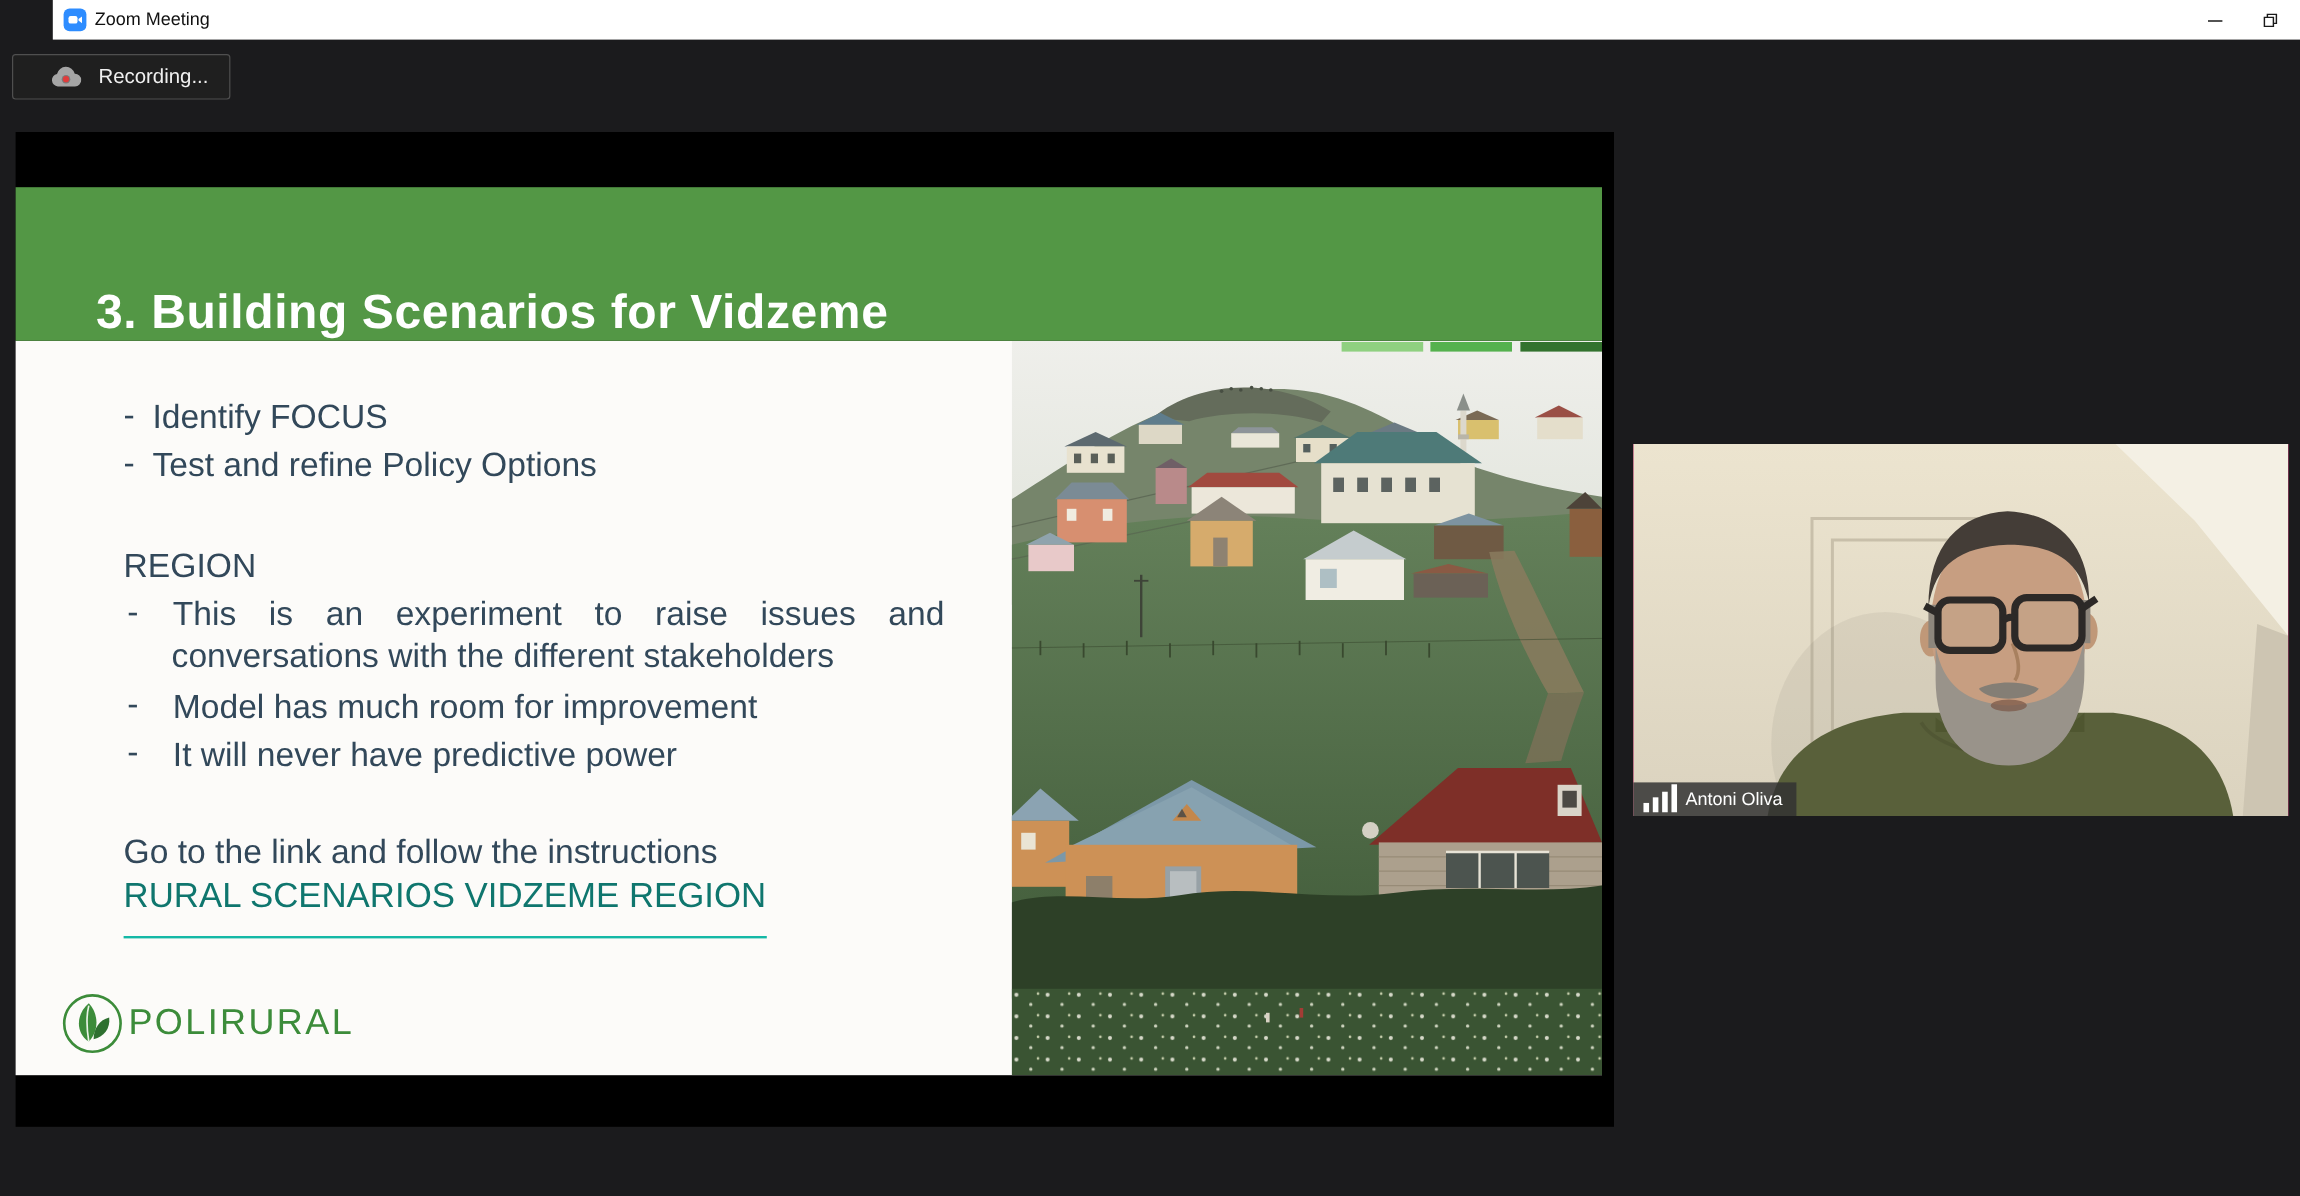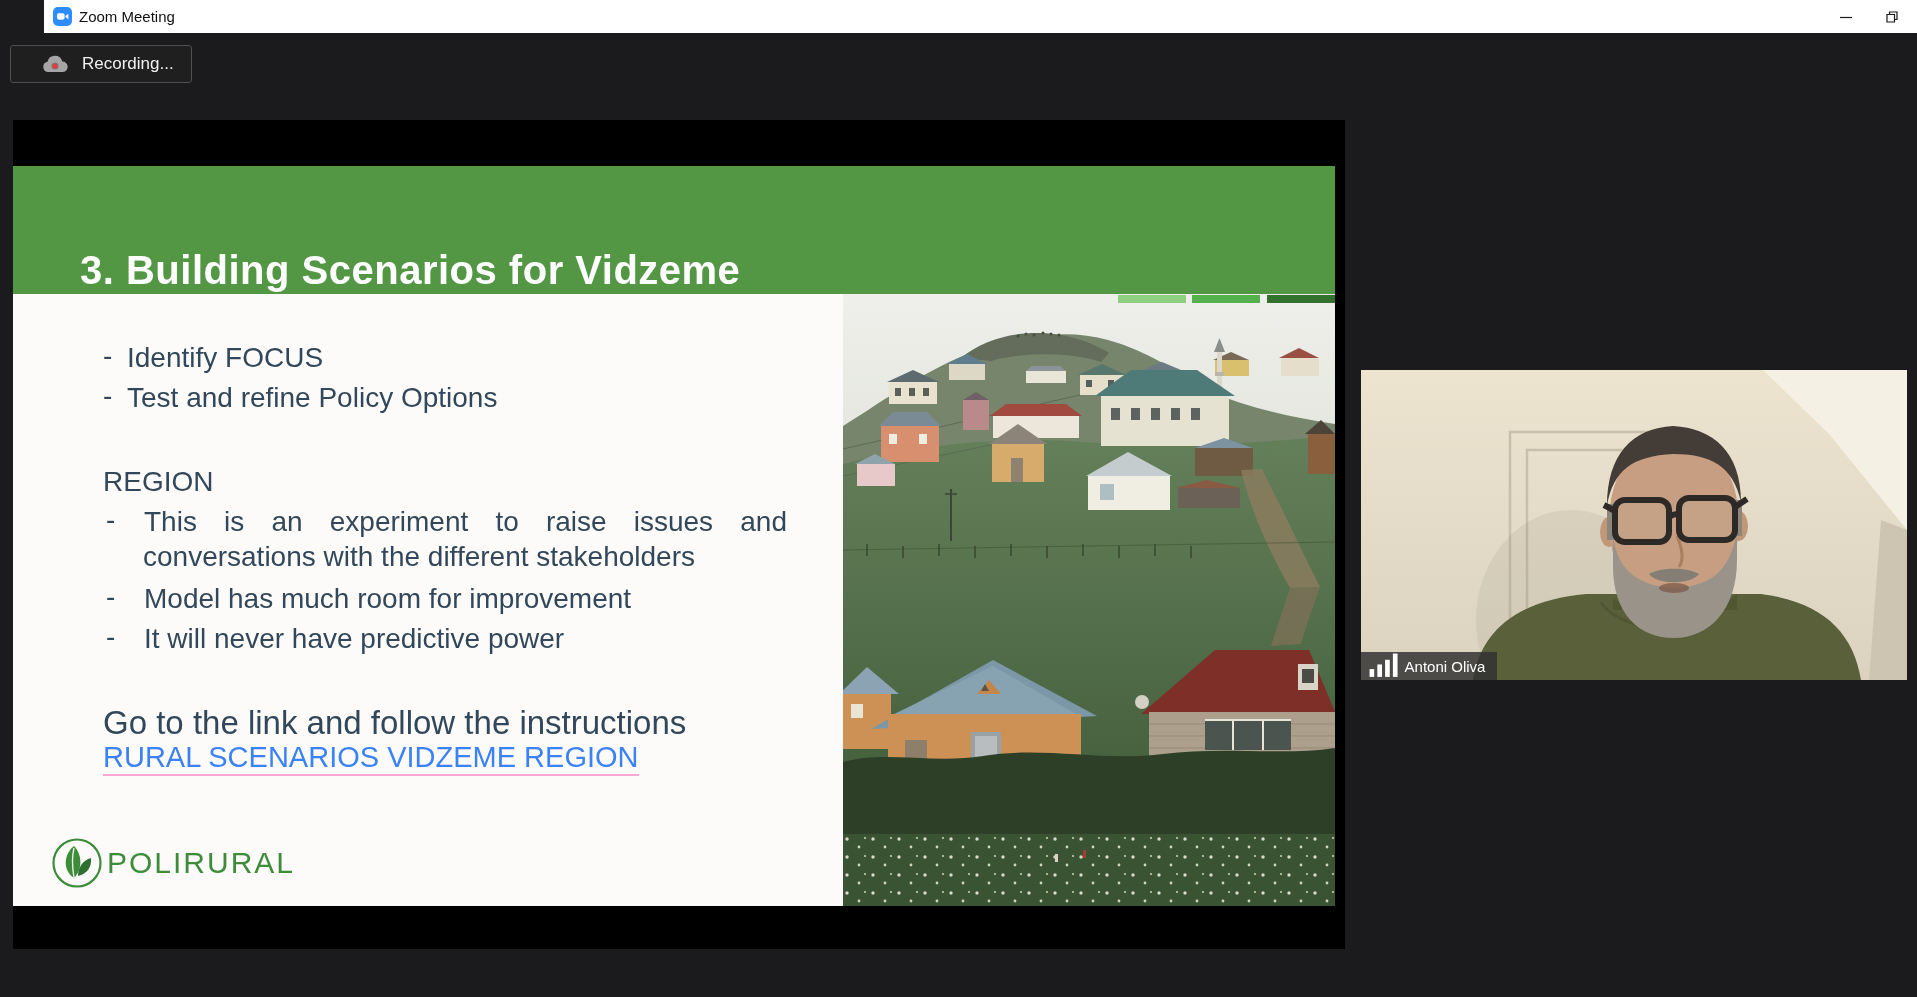--- a/index.html
+++ b/index.html
@@ -16,36 +16,36 @@
   .win-btn{width:46px;height:33px;display:flex;align-items:center;justify-content:center;
            background:transparent;border:none;padding:0;cursor:default;}
 
   
   .rec-btn{position:absolute;left:10px;top:45px;width:182px;height:38px;background:#1f1f1f;
            border:1px solid #4f4f4f;border-radius:3px;display:flex;align-items:center;box-sizing:border-box;padding-left:16px;}
   .rec-btn svg{margin-left:14px;}
   .rec-label{margin-left:14px;font-size:17px;color:#f0f0f0;}
 
   
-  .slide{position:absolute;left:13px;top:120px;width:1332px;height:829px;background:#000;}
+  .slide{position:absolute;left:13px;top:110px;width:1332px;height:829px;background:#000;}
   .slide-white{position:absolute;left:0;top:174px;width:1322px;height:612px;background:#fcfbf9;}
   .slide-header{position:absolute;left:0;top:46px;width:1322px;height:128px;background:#539745;}
   .slide-title{position:absolute;left:67px;top:40px;font-size:40px;font-weight:700;color:#fff;
                letter-spacing:.5px;line-height:128px;height:128px;white-space:nowrap;}
   .accent{position:absolute;top:175px;height:8px;width:68px;}
   .accent.a1{left:1105px;background:#8fd080;}
   .accent.a2{left:1179px;background:#55b14e;}
   .accent.a3{left:1254px;background:#33722e;}
 
   .sl{position:absolute;color:#32485a;font-size:28px;line-height:1.25;white-space:nowrap;}
   .sl-dash{position:absolute;color:#32485a;font-size:28px;}
   .just{white-space:normal;text-align:justify;text-align-last:justify;width:643px;}
-  .instr{font-size:33px;}
-  .redlink{position:absolute;left:90px;top:621px;font-size:29px;color:#3b82f6;
-           border-bottom:2px solid #f9a8d4;padding-bottom:0;white-space:nowrap;cursor:pointer;}
+  .instr{font-size:28px;}
+  .redlink{position:absolute;left:90px;top:621px;font-size:29px;color:#0f766e;
+           border-bottom:2px solid #14b8a6;padding-bottom:16px;white-space:nowrap;cursor:pointer;}
 
   .logo{position:absolute;left:37px;top:716px;display:flex;align-items:center;}
   .logo-text{margin-left:3px;font-size:30px;letter-spacing:2px;color:#3c8c3a;}
 
   .photo{position:absolute;left:830px;top:174px;width:492px;height:612px;overflow:hidden;}
   .photo svg{display:block;width:100%;height:100%;}
 
   
   .video{position:absolute;left:1361px;top:370px;width:546px;height:310px;background:#be185d;overflow:hidden;}
   .video svg{display:block;width:100%;height:100%;}

